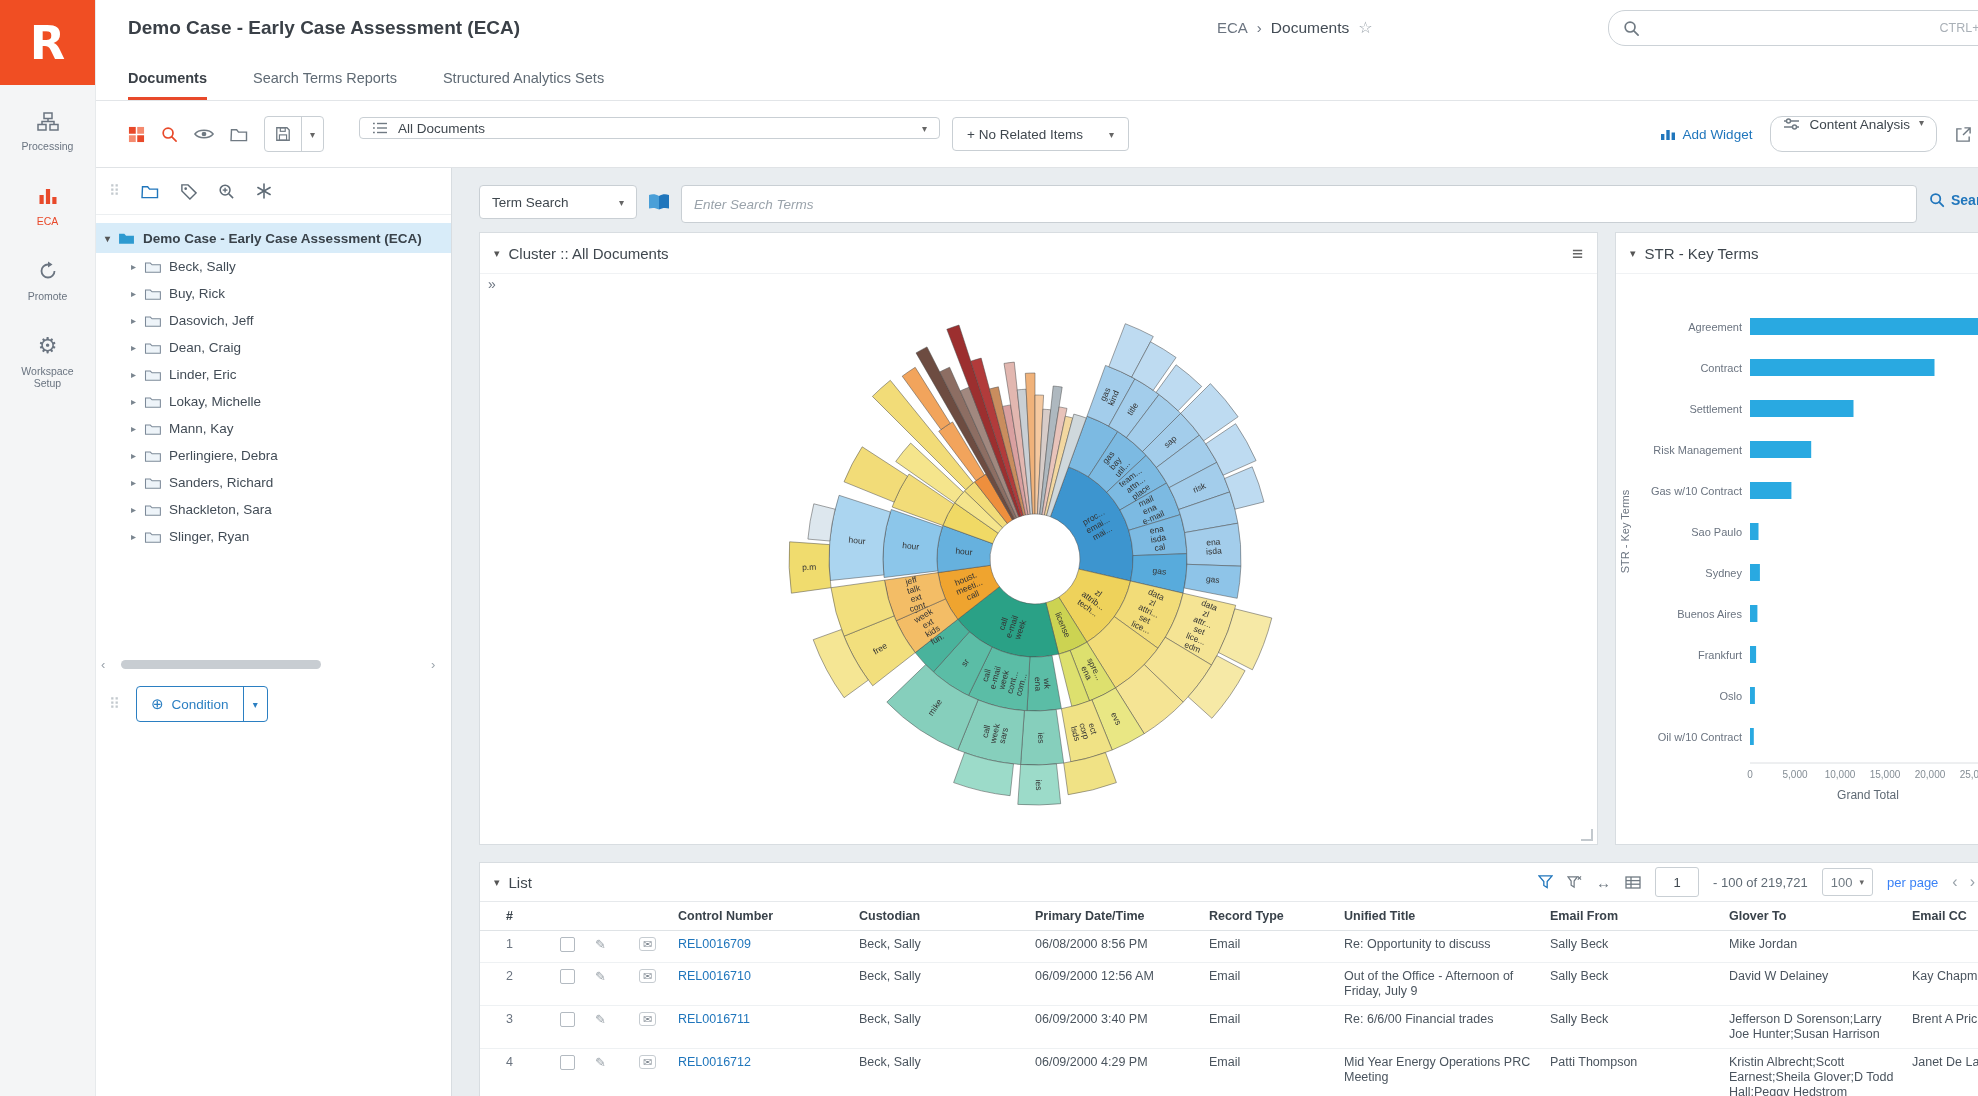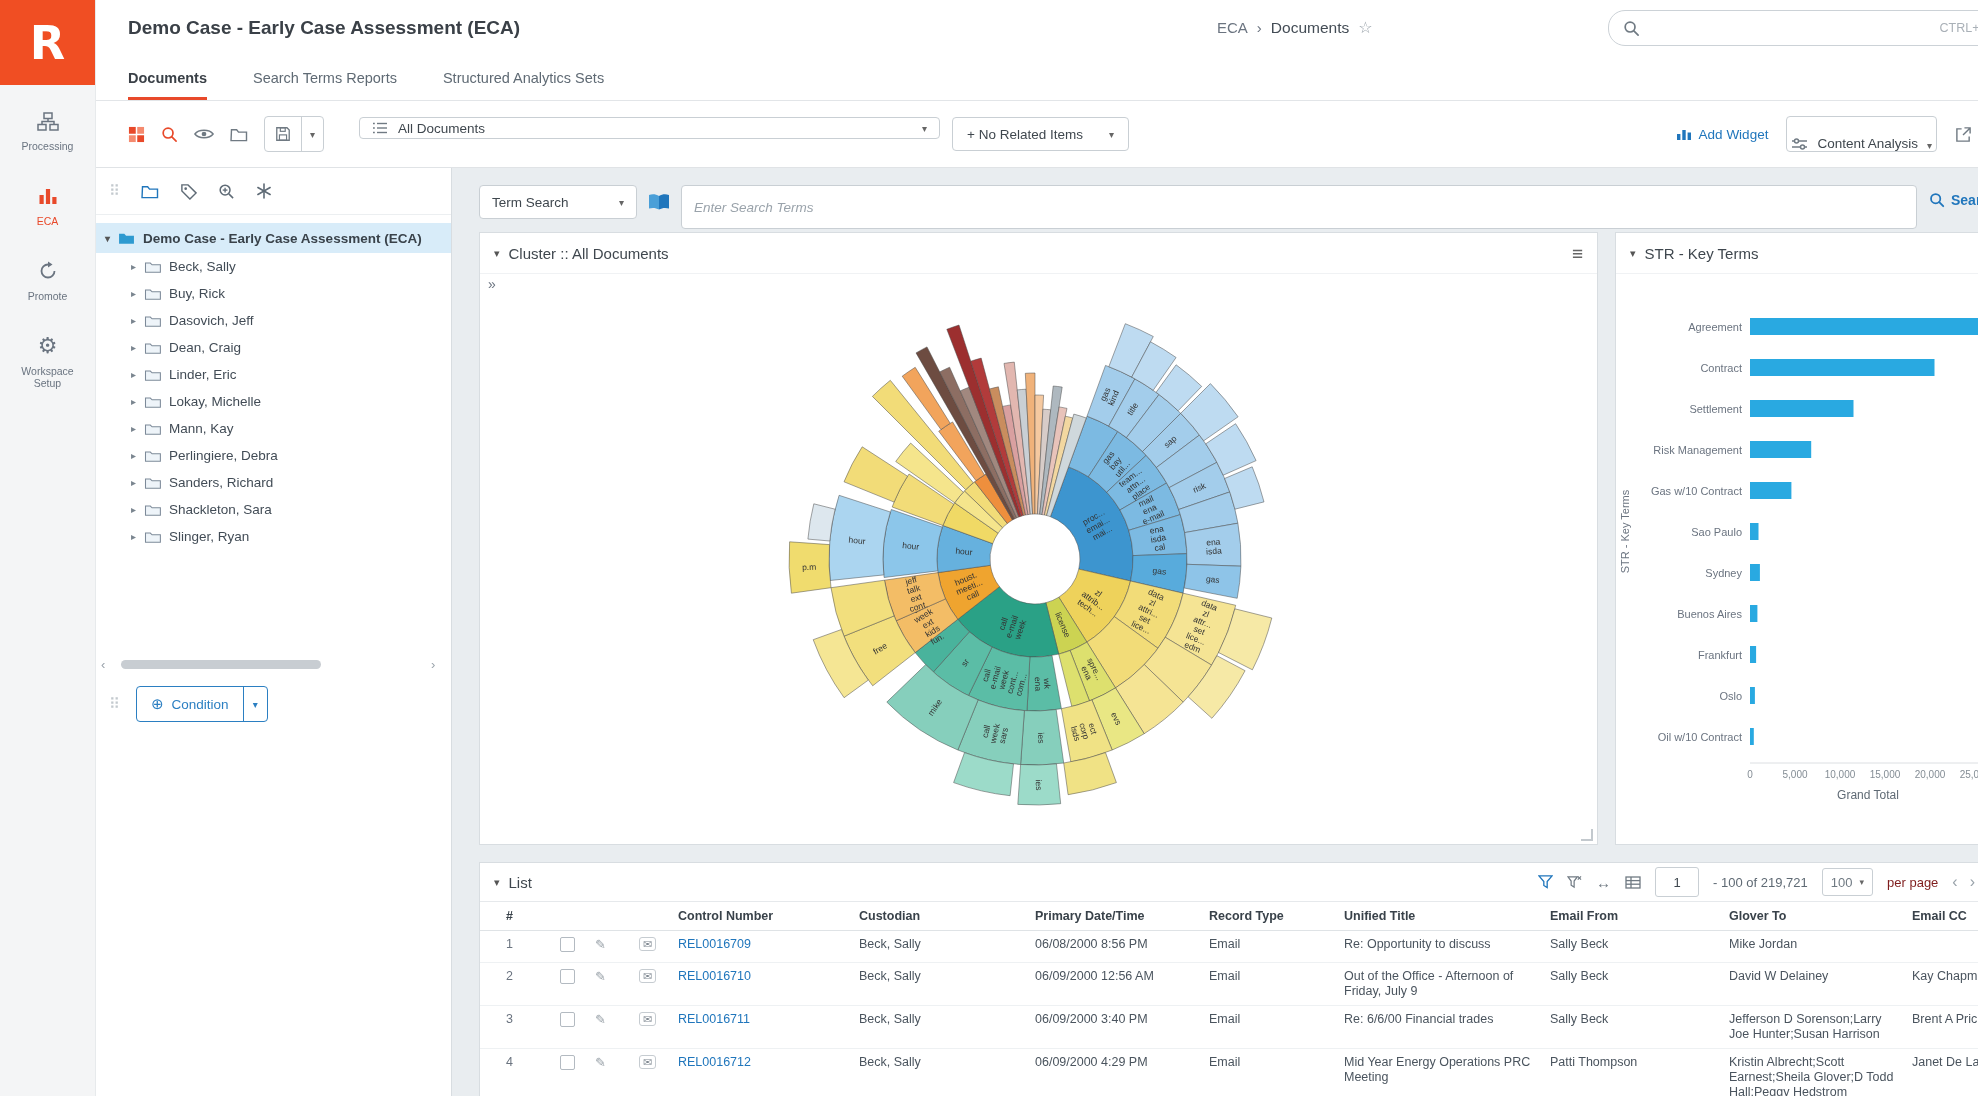--- a/index.html
+++ b/index.html
@@ -42,21 +42,21 @@
 .split-main{display:flex;align-items:center;padding:0 10px;color:#707a83;cursor:pointer;}
 .split-caret{display:flex;align-items:center;padding:0 8px;border-left:1px solid #c9cfd4;color:#666;font-size:10px;cursor:pointer;}
 .scope-select{position:absolute;left:264px;top:16px;width:581px;height:22px;border:1px solid #c9cfd4;border-radius:4px;background:#fff;
   display:flex;align-items:center;padding:0 12px;box-sizing:border-box;gap:10px;font-size:13.5px;color:#3f474e;cursor:pointer;}
 .scope-caret{margin-left:auto;color:#666;font-size:10px;}
 .related-select{position:absolute;left:857px;top:16px;height:34px;border:1px solid #c9cfd4;border-radius:4px;background:#fff;
   display:flex;align-items:center;padding:0 14px;gap:26px;font-size:13.5px;box-sizing:border-box;cursor:pointer;}
 .rel-caret{color:#666;font-size:10px;}
 .tb-right{position:absolute;right:6px;top:0;height:66px;display:flex;align-items:center;gap:18px;}
 .add-widget{color:#2076bc;display:flex;gap:7px;align-items:center;font-size:13.5px;cursor:pointer;}
-.content-analysis{height:34px;border:1px solid #c9cfd4;border-radius:4px;display:flex;align-items:flex-end;gap:9px;padding:0 4px;
+.content-analysis{height:34px;border:1px solid #c9cfd4;border-radius:12px;display:flex;align-items:flex-start;gap:9px;padding:0 12px;
   font-size:13.5px;background:#fff;cursor:pointer;}
 .ca-caret{color:#666;font-size:10px;}
 .export-wrap{color:#707a83;display:flex;align-items:center;cursor:pointer;}
 
 
 .workspace{position:absolute;left:95px;top:168px;right:0;bottom:0;background:#e9edf0;}
 
 
 .browser{position:absolute;left:95px;top:168px;width:357px;bottom:0;background:#fff;border-right:1px solid #d8dde1;box-sizing:border-box;z-index:2;}
 .browser-icons{height:46px;display:flex;align-items:center;gap:21px;padding:0 14px;border-bottom:1px solid #eceff1;color:#5f6b76;}
@@ -82,21 +82,21 @@
 .cond-btn{display:flex;height:34px;border:1px solid #2b7fc2;border-radius:4px;overflow:hidden;color:#2b7fc2;background:#fff;}
 .cond-main{display:flex;align-items:center;gap:8px;padding:0 14px;font-size:13.5px;cursor:pointer;}
 .cond-plus{font-size:15px;}
 .cond-caret{display:flex;align-items:center;padding:0 9px;border-left:1px solid #2b7fc2;font-size:10px;cursor:pointer;}
 
 
 .mode-select{position:absolute;left:479px;top:185px;width:158px;height:34px;border:1px solid #c9cfd4;border-radius:4px;background:#fff;
   display:flex;align-items:center;padding:0 12px;box-sizing:border-box;font-size:13.5px;cursor:pointer;z-index:2;}
 .mode-caret{margin-left:auto;color:#666;font-size:10px;}
 .book-wrap{position:absolute;left:648px;top:193px;z-index:2;cursor:pointer;}
-.term-input{position:absolute;left:681px;top:185px;width:1236px;height:44px;border:1px solid #c9cfd4;border-radius:4px;box-sizing:border-box;
+.term-input{position:absolute;left:681px;top:185px;width:1236px;height:38px;border:1px solid #c9cfd4;border-radius:4px;box-sizing:border-box;
   padding:0 12px;font-style:italic;font-size:13.5px;color:#4a545e;font-family:inherit;z-index:2;}
 .search-btn{position:absolute;left:1929px;top:192px;display:flex;align-items:center;gap:6px;color:#2076bc;font-size:14px;font-weight:bold;cursor:pointer;z-index:2;}
 
 
 .panel{position:absolute;background:#fff;border:1px solid #d8dde1;box-sizing:border-box;z-index:2;}
 .panel-head{height:40px;display:flex;align-items:center;padding:0 14px;gap:9px;border-bottom:1px solid #f0f2f4;}
 .ph-caret{font-size:11px;color:#555;cursor:pointer;}
 .ph-title{font-size:15px;color:#3f474e;text-align:right;}
 .ph-menu{margin-left:auto;color:#666;font-size:19px;cursor:pointer;line-height:1;}
 .cluster-panel{left:479px;top:232px;width:1119px;height:613px;}
@@ -116,21 +116,21 @@
 
 .list-panel{left:479px;top:862px;width:1511px;height:250px;overflow:hidden;}
 .list-head{height:38px;display:flex;align-items:center;padding:0 14px;gap:9px;}
 .lh-controls{margin-left:auto;display:flex;align-items:center;gap:14px;color:#707a83;}
 .lh-ic{display:flex;align-items:center;cursor:pointer;}
 .lh-ic.blue{color:#2076bc;}
 .page-input{width:38px;height:26px;border:1px solid #c9cfd4;border-radius:3px;text-align:center;font-size:13px;color:#3f474e;font-family:inherit;}
 .range-info{font-size:13px;color:#5f6a74;}
 .size-select{height:26px;border:1px solid #c9cfd4;border-radius:3px;display:flex;align-items:center;gap:7px;padding:0 8px;font-size:13px;background:#fff;cursor:pointer;}
 .ss-caret{color:#666;font-size:9px;}
-.pp{font-size:13px;color:#7f1d1d;}
+.pp{font-size:13px;color:#3b82f6;}
 .pag-arrows{display:flex;gap:12px;font-size:16px;color:#9aa3ab;}
 .pag-arrows span{cursor:pointer;}
 .grid-row{display:grid;grid-template-columns:54px 35px 44px 39px 181px 176px 174px 135px 206px 179px 183px 220px;padding-left:26px;}
 .thead{border-top:1px solid #e6e9ec;border-bottom:1px solid #dfe3e6;}
 .th{font-size:12.5px;font-weight:bold;color:#39424a;padding:7px 8px 7px 0;}
 .trow{border-bottom:1px solid #eef1f3;}
 .td{font-size:12.5px;color:#4a545e;padding:6px 12px 6px 0;line-height:15px;word-break:break-word;}
 .td.c0{color:#6b7480;}
 .cb{display:inline-block;width:13px;height:13px;border:1px solid #b3bac1;border-radius:2px;background:#fff;cursor:pointer;}
 .pencil-icon{color:#98a1a8;font-size:13px;cursor:pointer;}

